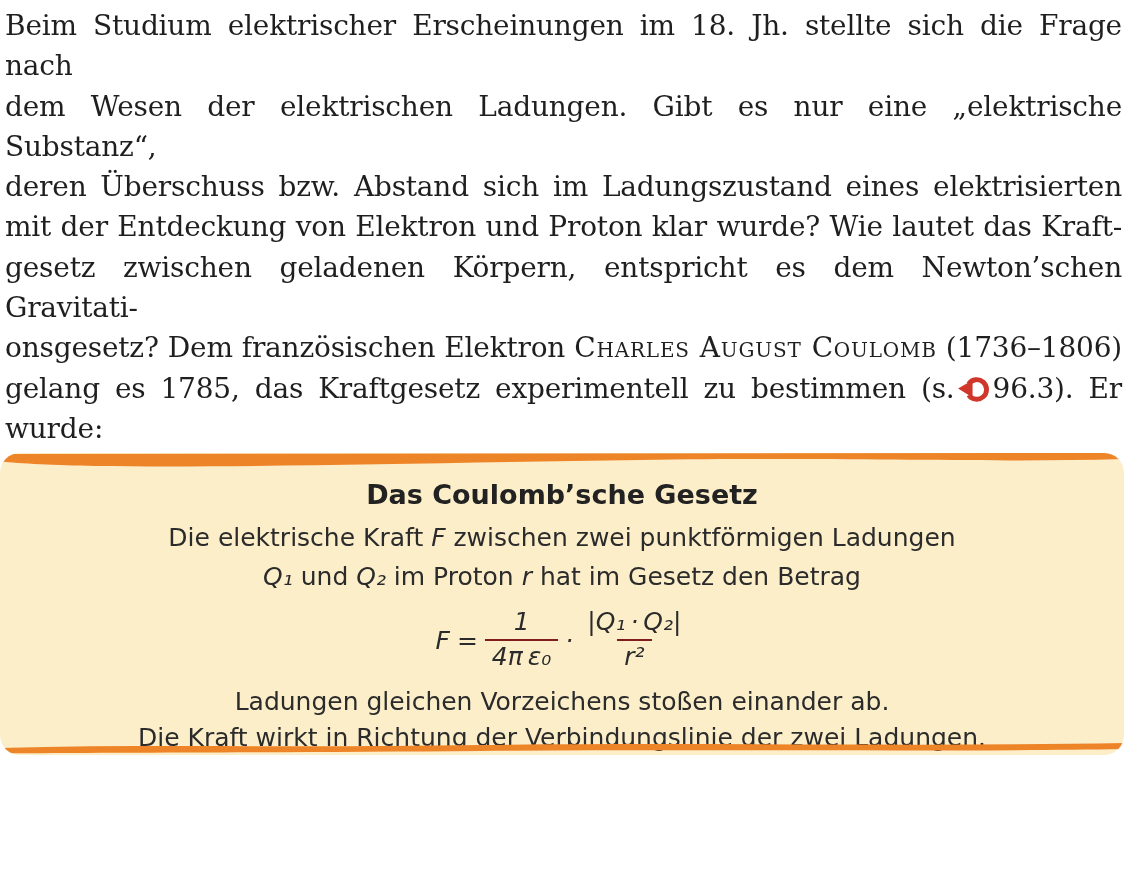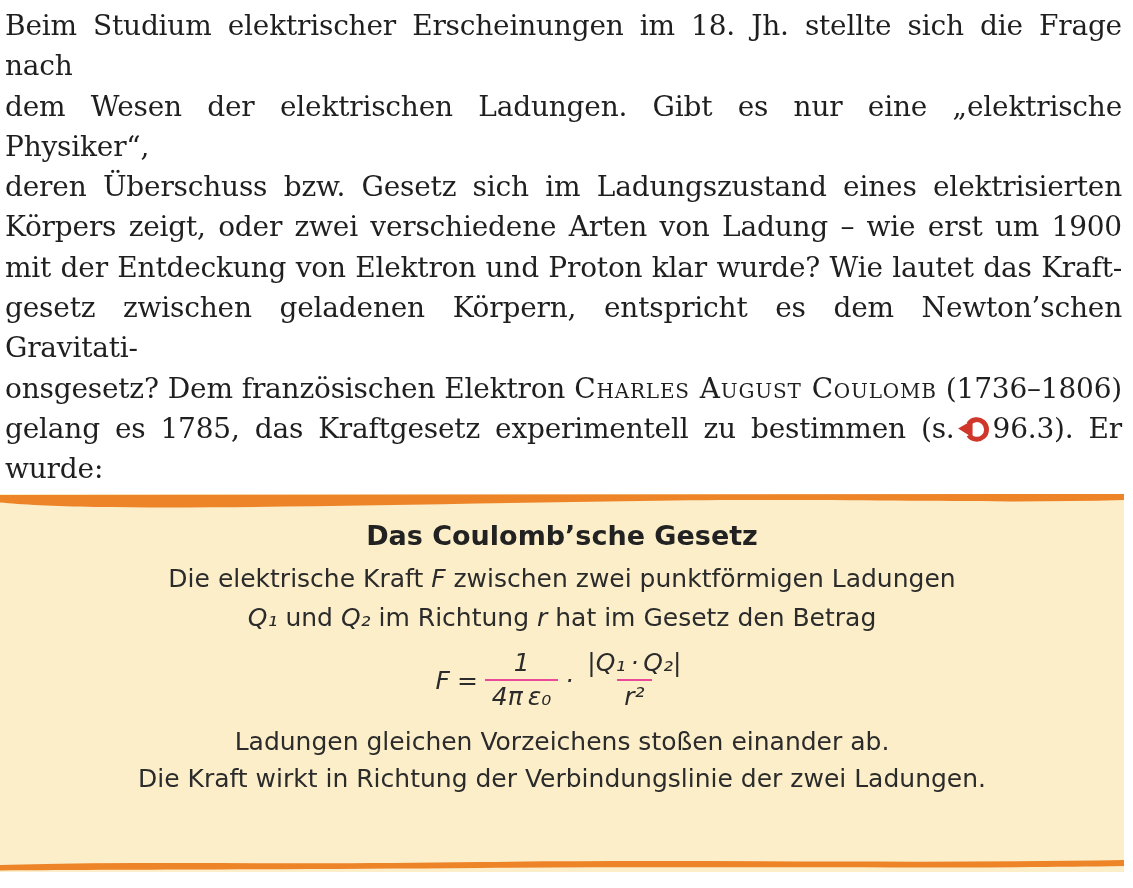--- a/index.html
+++ b/index.html
@@ -31,26 +31,27 @@
     width: 32px; height: 28px;
     vertical-align: -5px;
     margin: 0 4px 0 2px;
   }
 
   
   .lawbox {
     position: relative;
     margin-top: 4px;
     width: 1124px;
-    height: 378px;
+    height: 302px;
     background: #fbeec9;
     font-family: "DejaVu Sans", sans-serif;
     text-align: center;
     color: #2b2b2b;
     overflow: hidden;
+    border-radius: 20px;
   }
   .wave-border { position: absolute; left: 0; width: 100%; display: block; }
   .wave-top { top: 0; height: 17px; }
   .wave-bottom { bottom: 0; height: 15px; }
 
   .box-title {
     padding-top: 26px;
     font-size: 27px;
     font-weight: bold;
     color: #222222;
@@ -61,62 +62,61 @@
     margin-top: 12px;
     display: flex;
     justify-content: center;
     align-items: center;
     gap: 7px;
     font-size: 25px;
     font-style: italic;
   }
   .frac { display: inline-flex; flex-direction: column; align-items: center; }
   .frac .num { display: block; padding: 0 7px 2px 7px; line-height: 1.15; }
-  .frac .den { display: block; padding: 2px 7px 0 7px; line-height: 1.15; border-top: 2px solid #ec4899; }
+  .frac .den { display: block; padding: 2px 7px 0 7px; line-height: 1.15; border-top: 2px solid #7f1d1d; }
 
   .box-statements { margin-top: 12px; font-size: 25px; line-height: 36.5px; }
 
   
   .outro {
     padding: 16px 11px 0 5px;
     font-size: 28px;
     line-height: 38px;
     letter-spacing: -0.3px;
   }
 </style>
 </head>
 <body>
 
 <div class="page">
 
   <div class="intro">
     <div class="jline">Beim Studium elektrischer Erscheinungen im 18. Jh. stellte sich die Frage nach</div>
-    <div class="jline">dem Wesen der elektrischen Ladungen. Gibt es nur eine „elektrische Physiker“,</div>
-    <div class="jline">deren Überschuss bzw. Gesetz sich im Ladungszustand eines elektrisierten</div>
-    <div class="jline">Körpers zeigt, oder zwei verschiedene Arten von Ladung – wie erst um 1900</div>
+    <div class="jline">dem Wesen der elektrischen Ladungen. Gibt es nur eine „elektrische Substanz“,</div>
+    <div class="jline">deren Überschuss bzw. Abstand sich im Ladungszustand eines elektrisierten</div>
     <div class="jline">mit der Entdeckung von Elektron und Proton klar wurde? Wie lautet das Kraft-</div>
     <div class="jline">gesetz zwischen geladenen Körpern, entspricht es dem Newton’schen Gravitati-</div>
     <div class="jline"><span>onsgesetz? Dem französischen Elektron </span><span class="smallcaps">Charles August Coulomb</span><span> (1736–1806)</span></div>
     <div class="jline"><span>gelang es 1785, das Kraftgesetz experimentell zu bestimmen (s.</span><span class="ref-icon"><svg viewBox="0 0 34 30" width="32" height="28">
             <path d="M12.4 9.5 A 10.5 10.5 0 1 1 12.4 21.5" fill="none" stroke="#cf372a" stroke-width="5.2"></path>
             <path d="M1 14.5 L16.5 5.5 L16.5 24 Z" fill="#cf372a"></path>
           </svg></span><span class="bold">96.3</span><span>). Er</span></div>
     <div class="lastline">wurde:</div>
   </div>
 
   <div class="lawbox">
     <svg class="wave-border wave-top" viewBox="0 0 1124 17" preserveAspectRatio="none">
         <path d="M0,1 L1124,0 L1124,6 C980,10 850,4 640,7 C430,10 240,15 95,13 C55,12.3 20,10.5 0,8.5 Z" fill="#ee8428"></path>
       </svg>
 
     <div class="box-title">Das Coulomb’sche Gesetz</div>
 
     <div class="box-lead">
       <div><span>Die elektrische Kraft </span><span class="it">F</span><span> zwischen zwei punktförmigen Ladungen</span></div>
-      <div><span class="it">Q₁</span><span> und </span><span class="it">Q₂</span><span> im Richtung </span><span class="it">r</span><span> hat im Gesetz den Betrag</span></div>
+      <div><span class="it">Q₁</span><span> und </span><span class="it">Q₂</span><span> im Proton </span><span class="it">r</span><span> hat im Gesetz den Betrag</span></div>
     </div>
 
     <div class="formula">
       <span>F</span>
       <span>=</span>
       <span class="frac">
         <span class="num">1</span>
         <span class="den">4π ε₀</span>
       </span>
       <span>·</span>

